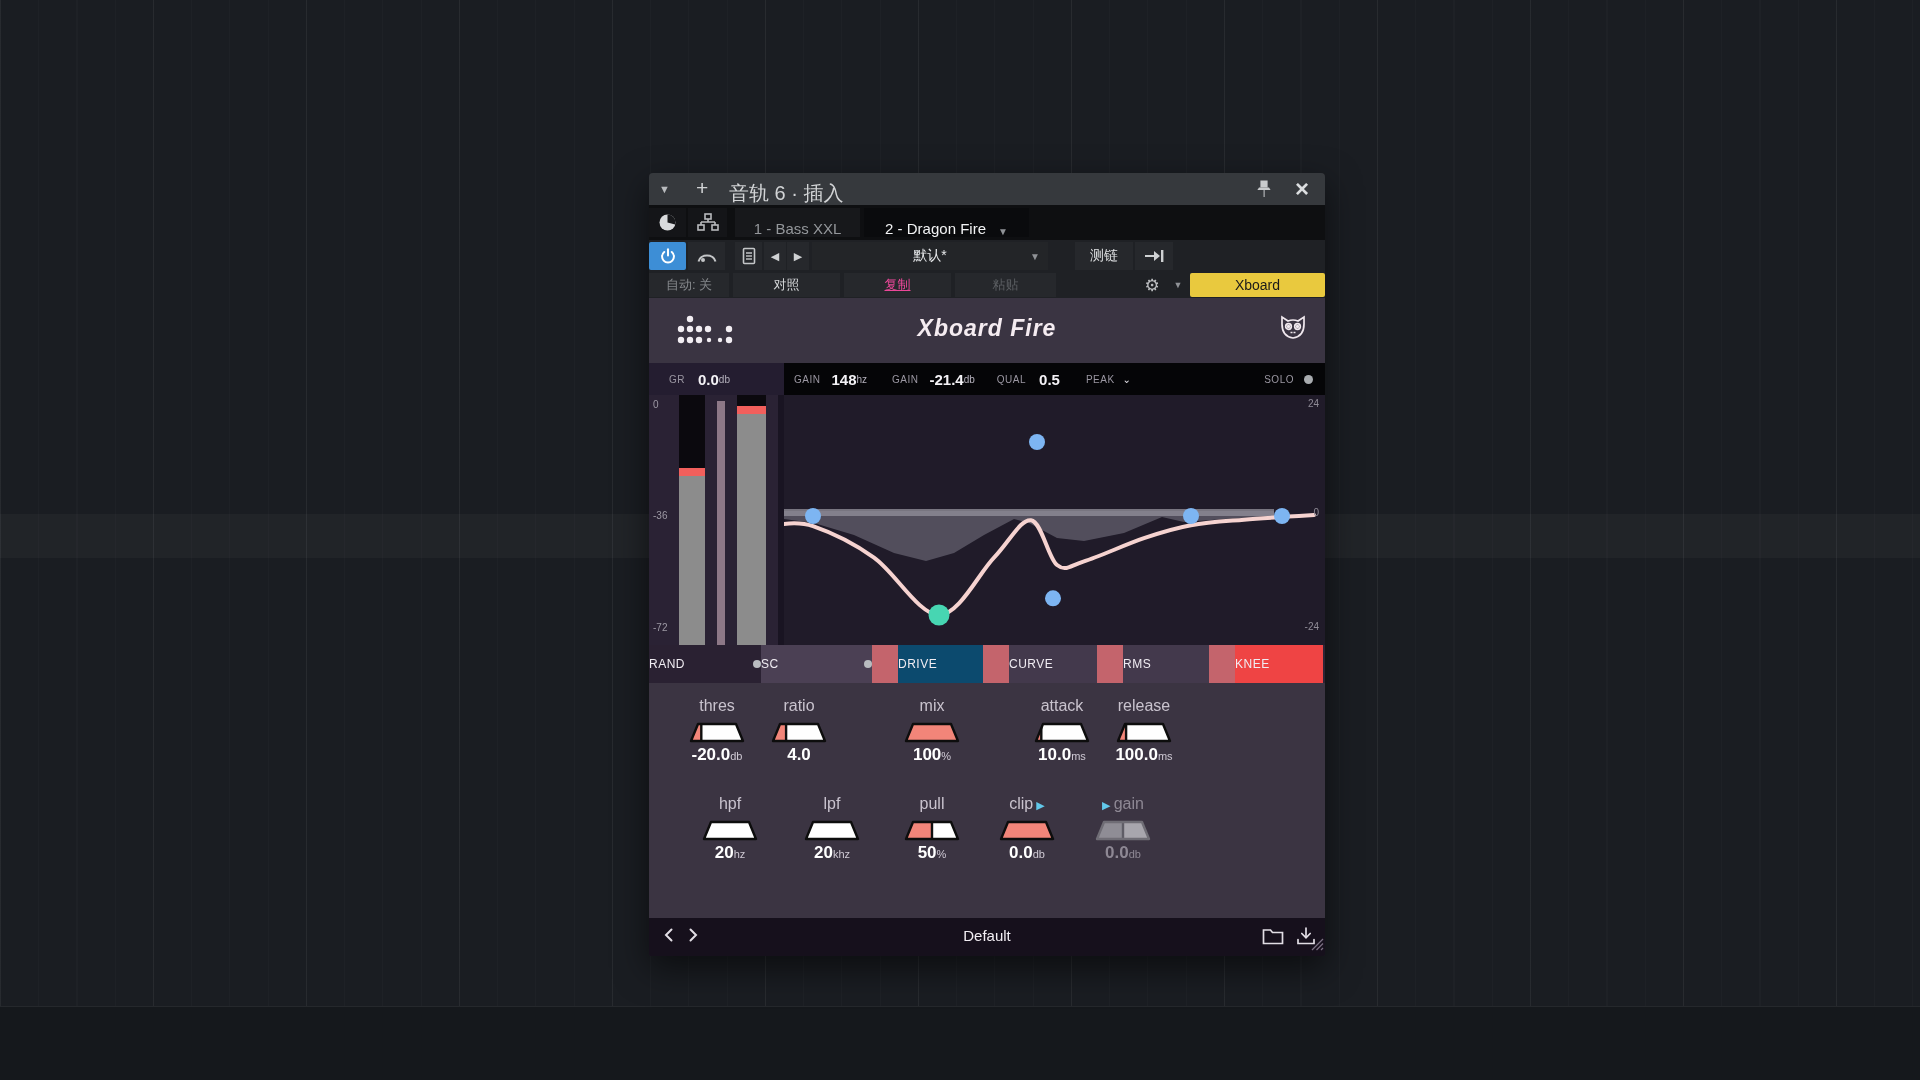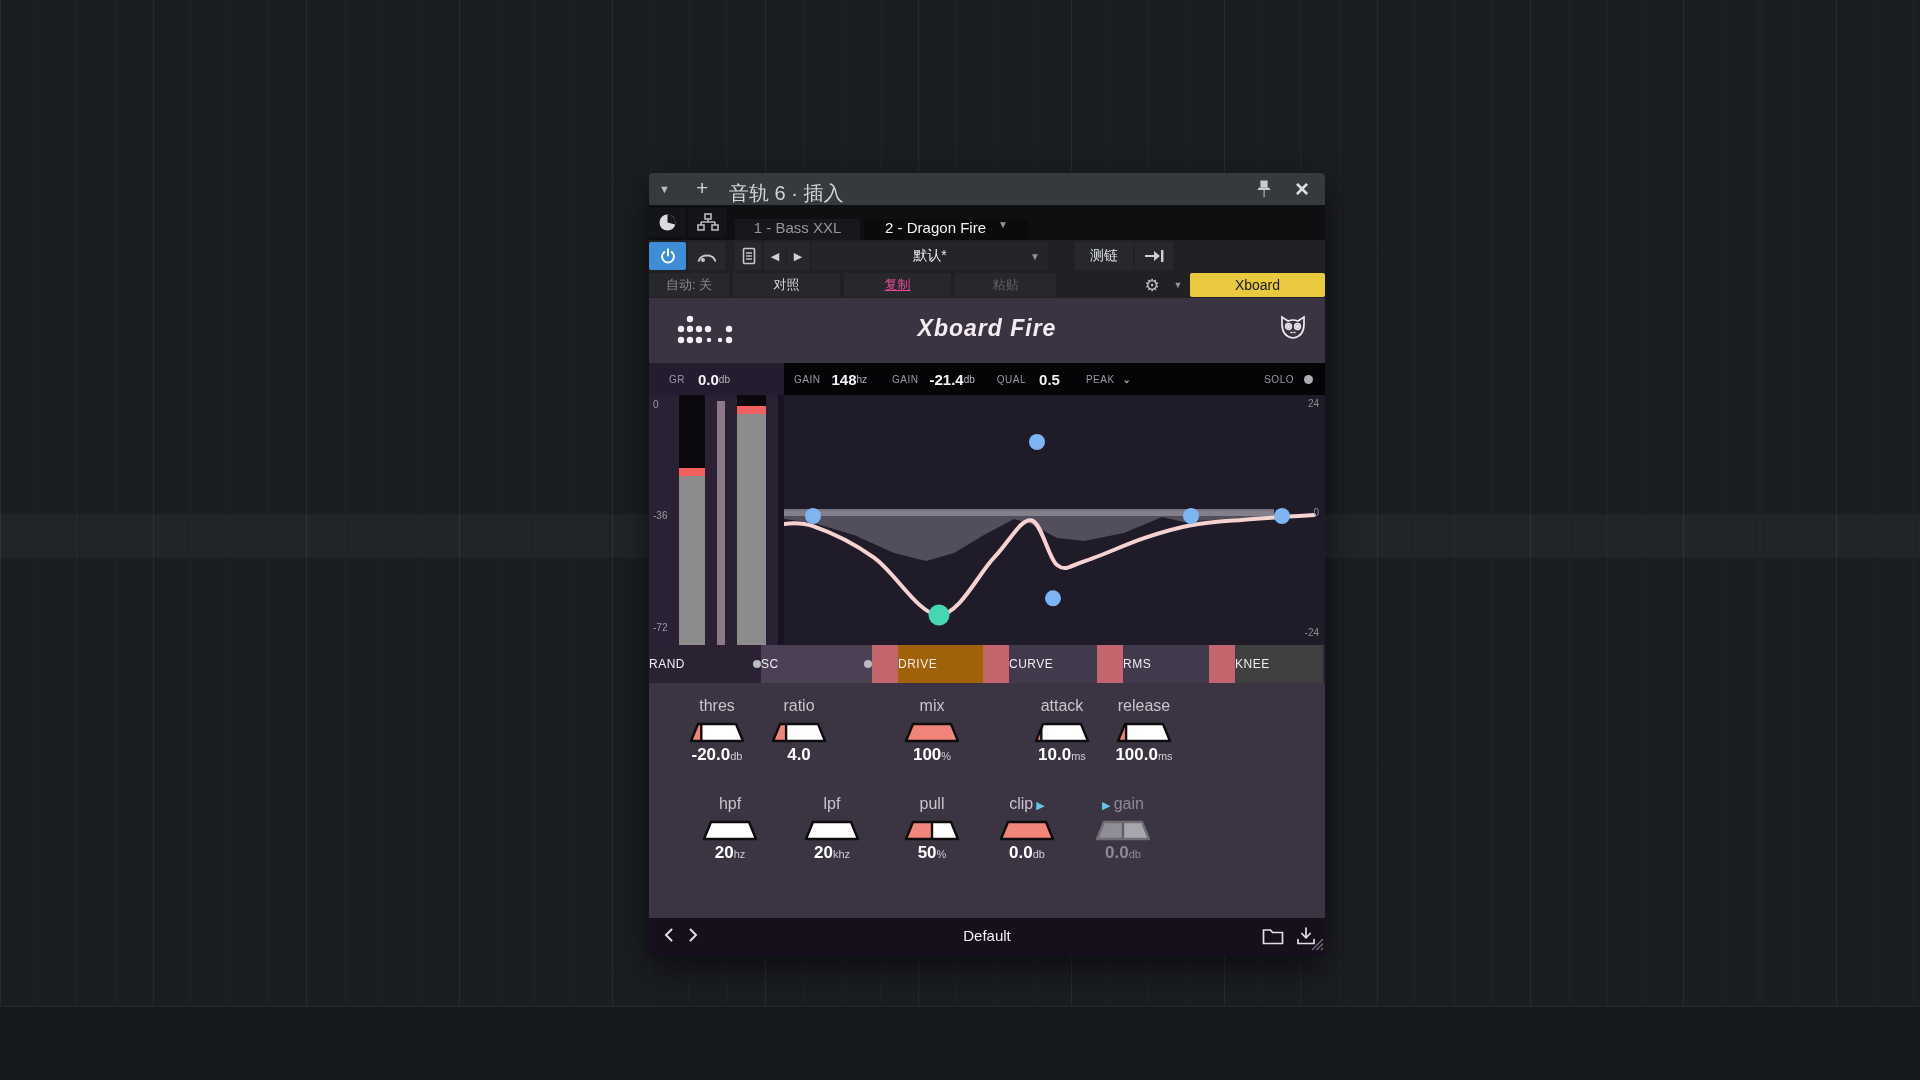--- a/index.html
+++ b/index.html
@@ -21,21 +21,21 @@
   .titlebar .tri{position:absolute;left:10px;top:10px;color:#b9bbbe;font-size:11px;}
   .titlebar .plus{position:absolute;left:47px;top:3px;color:#cfd1d3;font-size:21px;font-weight:400;}
   .titlebar .wtitle{position:absolute;left:80px;top:7px;color:#d2d4d6;font-size:20px;}
   .titlebar .pin{position:absolute;left:608px;top:6px;}
   .titlebar .close{position:absolute;left:646px;top:2px;color:#dcdee0;font-size:24px;font-weight:bold;}
 
   .tabrow{position:relative;height:35px;background:#0e0f11;}
   .iconbtn{position:absolute;top:3px;height:29px;background:#17181b;display:flex;align-items:center;justify-content:center;}
   .tabrow .pie{left:0;width:37px;background:#141518;}
   .tabrow .tree{left:39px;width:39px;background:#141518;}
-  .gtab{position:absolute;top:14px;height:29px;display:flex;align-items:flex-start;justify-content:center;font-size:15px;}
+  .gtab{position:absolute;top:3px;height:29px;display:flex;align-items:flex-end;justify-content:center;font-size:15px;}
   .gtab.inactive{left:86px;width:125px;background:#17181b;color:#94979b;}
   .gtab.active{left:215px;width:165px;background:#0a0b0d;color:#f2f3f4;}
   .gtab.active .dd{color:#8f9296;font-size:10px;margin-left:12px;}
 
   .toolbar1{position:relative;height:32px;background:#1f2125;}
   .tb{position:absolute;top:2px;height:28px;display:flex;align-items:center;justify-content:center;background:#26282c;}
   .toolbar1 .power{left:0;width:37px;background:#3d8ed6;border-radius:2px;}
   .toolbar1 .arc{left:39px;width:37px;}
   .toolbar1 .doc{left:86px;width:27px;}
   .toolbar1 .prev{left:115px;width:22px;color:#cfd1d3;font-size:11px;}
@@ -291,47 +291,47 @@
             <path d="M-6,129.325 C-0.2,129.6 13.0,125.6 29,131.2 C45.0,136.7 69.0,147.8 90,162.6 C111.0,177.4 135.0,220.0 155,220.0 C175.0,220.0 194.7,178.4 210,162.6 C225.3,146.8 236.5,123.9 247,125.2 C257.5,126.4 264.2,163.2 273,170.0 C281.8,176.9 285.5,170.8 300,166.3 C314.5,161.9 342.2,149.2 360,143.2 C377.8,137.2 390.3,133.3 407,130.3 C423.7,127.2 439.5,126.4 460,124.7 C480.5,123.0 518.3,120.8 530,120.1" fill="none" stroke="#f6d3d0" stroke-width="4" stroke-linecap="round"></path>
             <circle cx="29" cy="121.0" r="8" fill="#7db5f2"></circle>
             <circle cx="155" cy="220.0" r="10.5" fill="#47d6b2"></circle>
             <circle cx="253" cy="47.0" r="8" fill="#7db5f2"></circle>
             <circle cx="269" cy="203.3" r="8" fill="#7db5f2"></circle>
             <circle cx="407" cy="121.0" r="8" fill="#7db5f2"></circle>
             <circle cx="498" cy="121.0" r="8" fill="#7db5f2"></circle>
           </svg>
         <span class="plab" style="top:3px">24</span>
         <span class="plab" style="top:112px">0</span>
-        <span class="plab" style="top:232px">-24</span>
+        <span class="plab" style="top:226px">-24</span>
       </div>
     </div>
 
     <div class="modtabs" id="modtabs">
         <div class="mtab" style="width: 112px; background: rgb(42, 33, 50);">
           <span>RAND</span>
           <span class="ind"></span>
         </div>
         <div class="mtab" style="width: 111px; background: rgb(75, 64, 84);">
           <span>SC</span>
           <span class="ind"></span>
         </div>
         <div class="rbar" style="width: 26px;"></div>
-        <div class="mtab" style="width: 85px; background: #a16207;">
+        <div class="mtab" style="width: 85px; background: #0c4a6e;">
           <span>DRIVE</span>
         </div>
         <div class="rbar" style="width: 26px;"></div>
         <div class="mtab" style="width: 88px; background: rgb(67, 57, 76);">
           <span>CURVE</span>
         </div>
         <div class="rbar" style="width: 26px;"></div>
         <div class="mtab" style="width: 86px; background: rgb(67, 57, 76);">
           <span>RMS</span>
         </div>
         <div class="rbar" style="width: 26px;"></div>
-        <div class="mtab" style="width: 88px; background: #404040;">
+        <div class="mtab" style="width: 88px; background: #ef4444;">
           <span>KNEE</span>
         </div>
       </div>
 
     <div class="panel" id="panel">
         <div class="knob" style="left: 20px; top: 14px;">
           <div class="klabel"><span>thres</span></div>
           <svg width="56" height="21" viewBox="0 0 56 21">
             <clipPath id="clip-thres">
               <path d="M9,2 L47,2 L54,19 L2,19 Z"></path>

